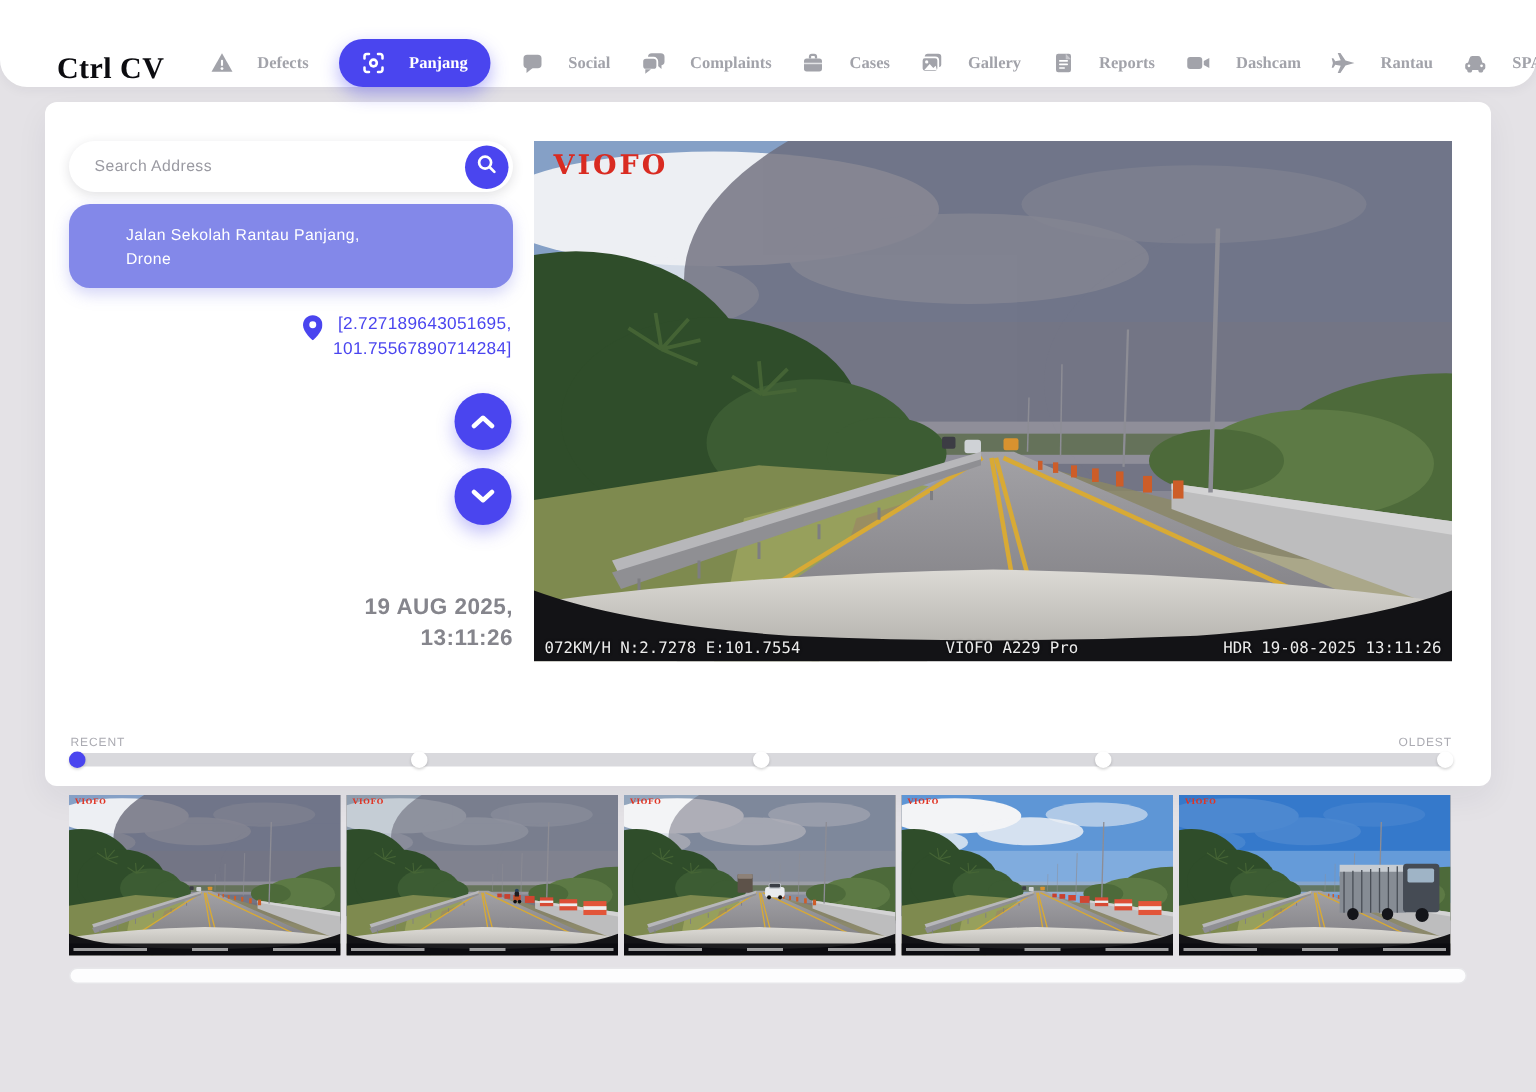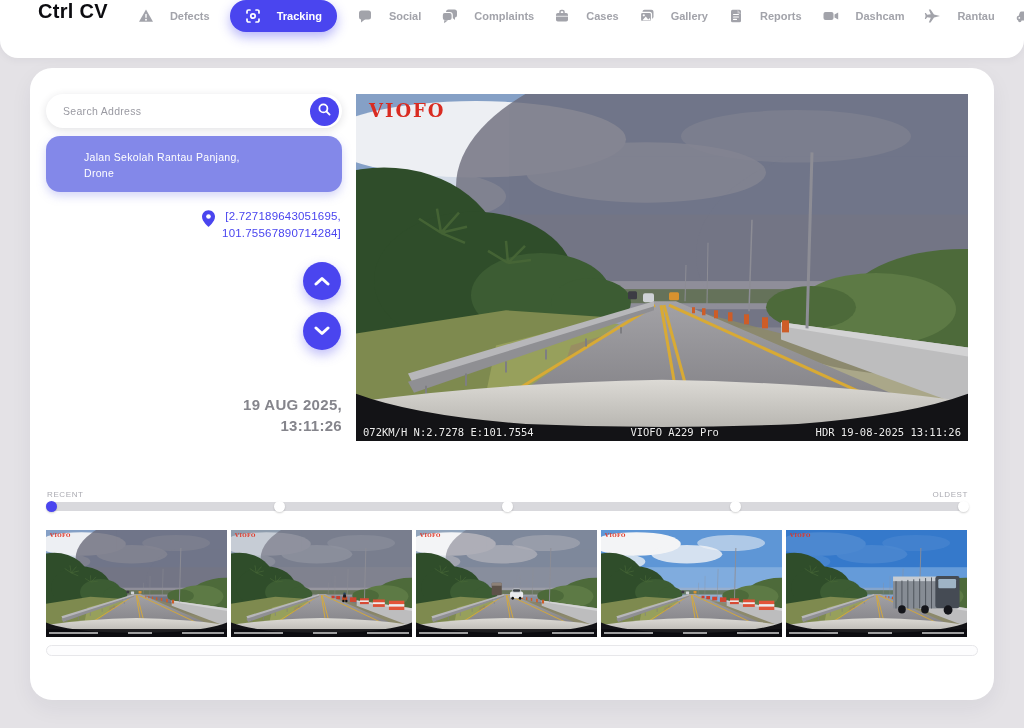--- a/index.html
+++ b/index.html
@@ -1,34 +1,34 @@
 <!DOCTYPE html>
 <html><head>
 <meta charset="utf-8">
 <style>
   * { margin:0; padding:0; box-sizing:border-box; }
   html,body { width:1024px; height:728px; }
   body { background:#e4e2e6; font-family:"Liberation Sans", sans-serif; position:relative; overflow:hidden; }
 
   
   .navbar { position:absolute; top:0; left:0; width:1024px; height:58px; background:#fff;
-            border-radius:0 0 18px 18px; display:flex; align-items:flex-start;
-            box-shadow:0 2px 8px rgba(40,40,60,.05); z-index:5; }
+            border-radius:0 0 18px 18px; display:flex; align-items:flex-end;
+            box-shadow:0 2px 8px rgba(40,40,60,.05); z-index:5;font-family:Liberation Serif, serif; }
   .brand { margin-left:38px; font-size:20px; font-weight:800; color:#0c0c10; letter-spacing:.3px; white-space:nowrap; }
   .nav-items { display:flex; align-items:center; gap:20px; margin-left:30px; }
   .nav-item { display:flex; align-items:center; gap:16px; color:#a2a3aa; font-size:11px;
               font-weight:700; cursor:pointer; white-space:nowrap; }
   .nav-item svg { display:block; }
   .nav-item.active { background:#4a45ef; color:#fff; padding:8px 15px; border-radius:18px;
                      box-shadow:0 5px 12px rgba(74,69,239,.4); }
   .avatar { margin-left:auto; margin-right:28px; width:28px; height:28px; cursor:pointer; }
 
   
-  .card { position:absolute; top:68px; left:30px; width:964px; height:632px; background:#fff;
-          border-radius:22px; box-shadow:0 8px 22px rgba(40,40,60,.06); }
+  .card { position:absolute; top:68px; left:30px; width:964px; height:456px; background:#fff;
+          border-radius:8px; box-shadow:0 8px 22px rgba(40,40,60,.06); }
 
   
   .searchbar { position:absolute; left:16px; top:26px; width:296px; height:34px; background:#fff;
                border-radius:17px; box-shadow:0 2px 8px rgba(40,40,60,.14); display:flex; align-items:center; }
   .searchbar input { flex:1; border:none; outline:none; background:transparent; padding:0 8px 0 17px;
                      font-size:10.5px; color:#55555c; font-family:"Liberation Sans", sans-serif; letter-spacing:.3px; }
   .searchbar input::placeholder { color:#9a9aa2; }
   .search-btn { width:29px; height:29px; border-radius:50%; background:#4a45ef; border:none; cursor:pointer;
                 margin-right:3px; display:flex; align-items:center; justify-content:center; flex:0 0 auto; }
 
@@ -237,21 +237,21 @@
       <span>Defects</span>
     </div>
     <div class="nav-item active">
       <span>
           <svg width="16" height="16" viewBox="0 0 16 16">
             <path d="M2 5 V3.5 A1.5 1.5 0 0 1 3.5 2 H5 M11 2 h1.5 A1.5 1.5 0 0 1 14 3.5 V5 M14 11 v1.5 A1.5 1.5 0 0 1 12.5 14 H11 M5 14 H3.5 A1.5 1.5 0 0 1 2 12.5 V11" stroke="#fff" stroke-width="1.7" fill="none" stroke-linecap="round"></path>
             <circle cx="8" cy="8" r="3.1" fill="#fff"></circle>
             <circle cx="8" cy="8" r="1.35" fill="#4a45ef"></circle>
           </svg>
         </span>
-      <span>Tracking</span>
+      <span>Panjang</span>
     </div>
     <div class="nav-item">
       <span>
           <svg width="16" height="16" viewBox="0 0 16 16">
             <rect x="2" y="2.5" width="12" height="9" rx="2.5" fill="#a2a3aa"></rect>
             <polygon points="4,11 8.5,11 4,14.6" fill="#a2a3aa"></polygon>
           </svg>
         </span>
       <span>Social</span>
     </div>

